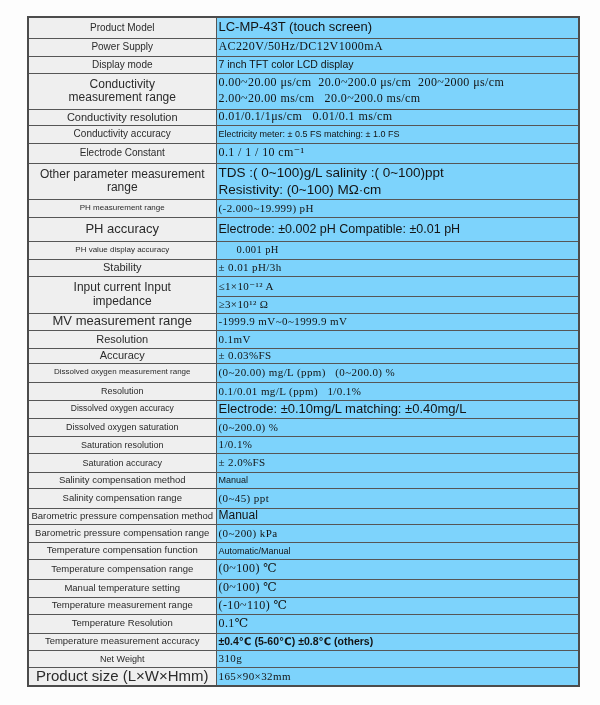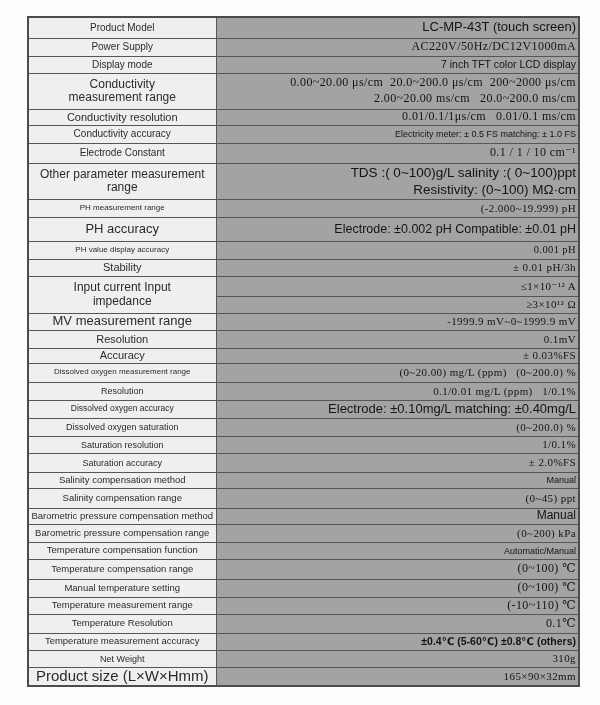--- a/index.html
+++ b/index.html
@@ -29,22 +29,22 @@
     white-space: pre-wrap;
     line-height: 1.12;
   }
   td.lab {
     background: #efefef;
     text-align: center;
     color: #2b2b2b;
     font-family: "Liberation Sans", sans-serif;
   }
   td.val {
-    background: #a3a3a3;
-    text-align: right;
+    background: #7dd3fc;
+    text-align: left;
     color: #141414;
   }
   .vserif { font-family: "Liberation Serif", "DejaVu Serif", serif; letter-spacing: 0.4px; }
   .vsans  { font-family: "Liberation Sans", "DejaVu Sans", sans-serif; }
   .vbold  { font-weight: bold; color: #000; }
   .vleft  { text-align: left; padding-left: 4px; }
   .vlines div { line-height: 1.3; }
 </style>
 </head>
 <body>

